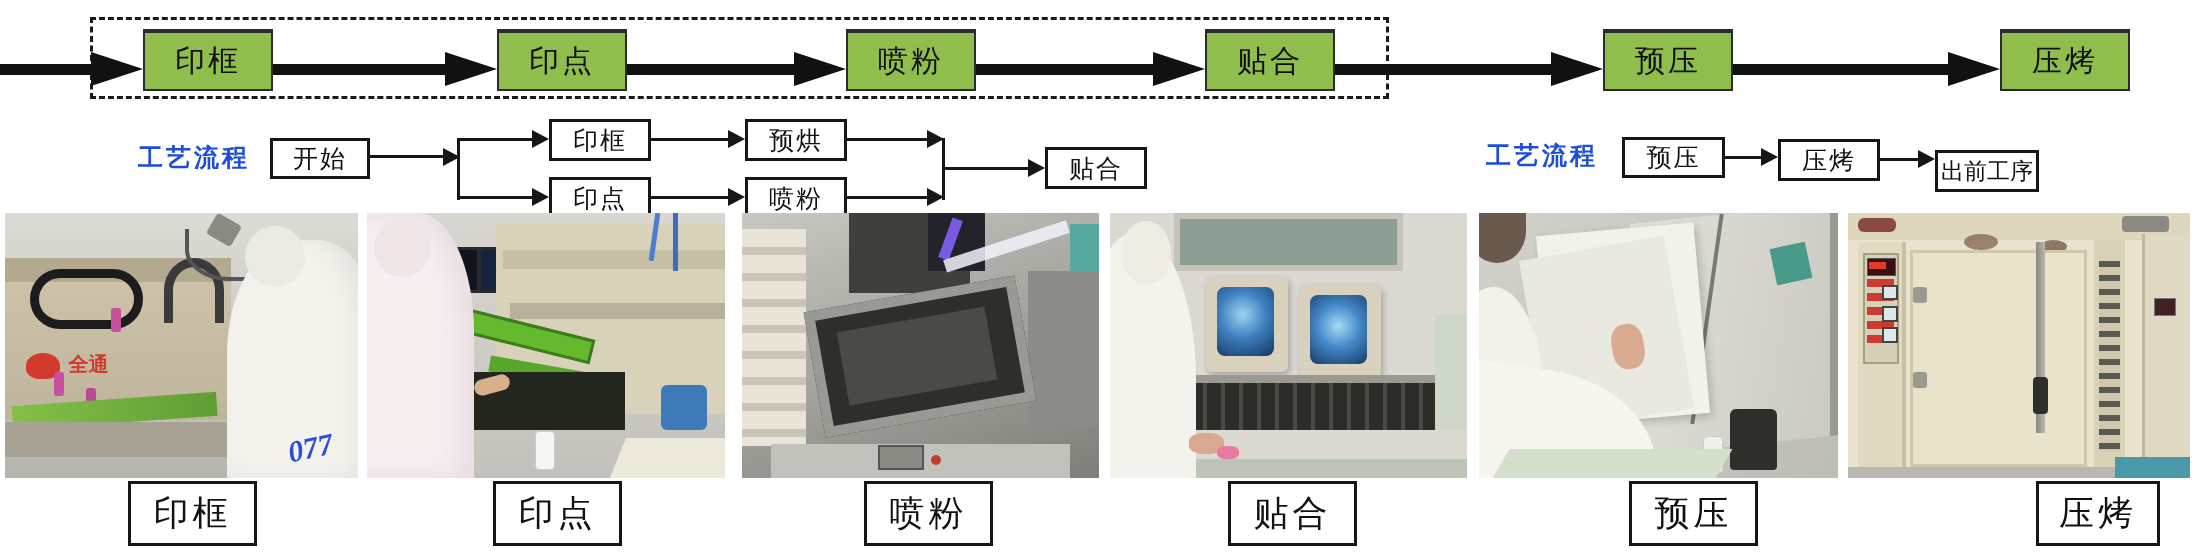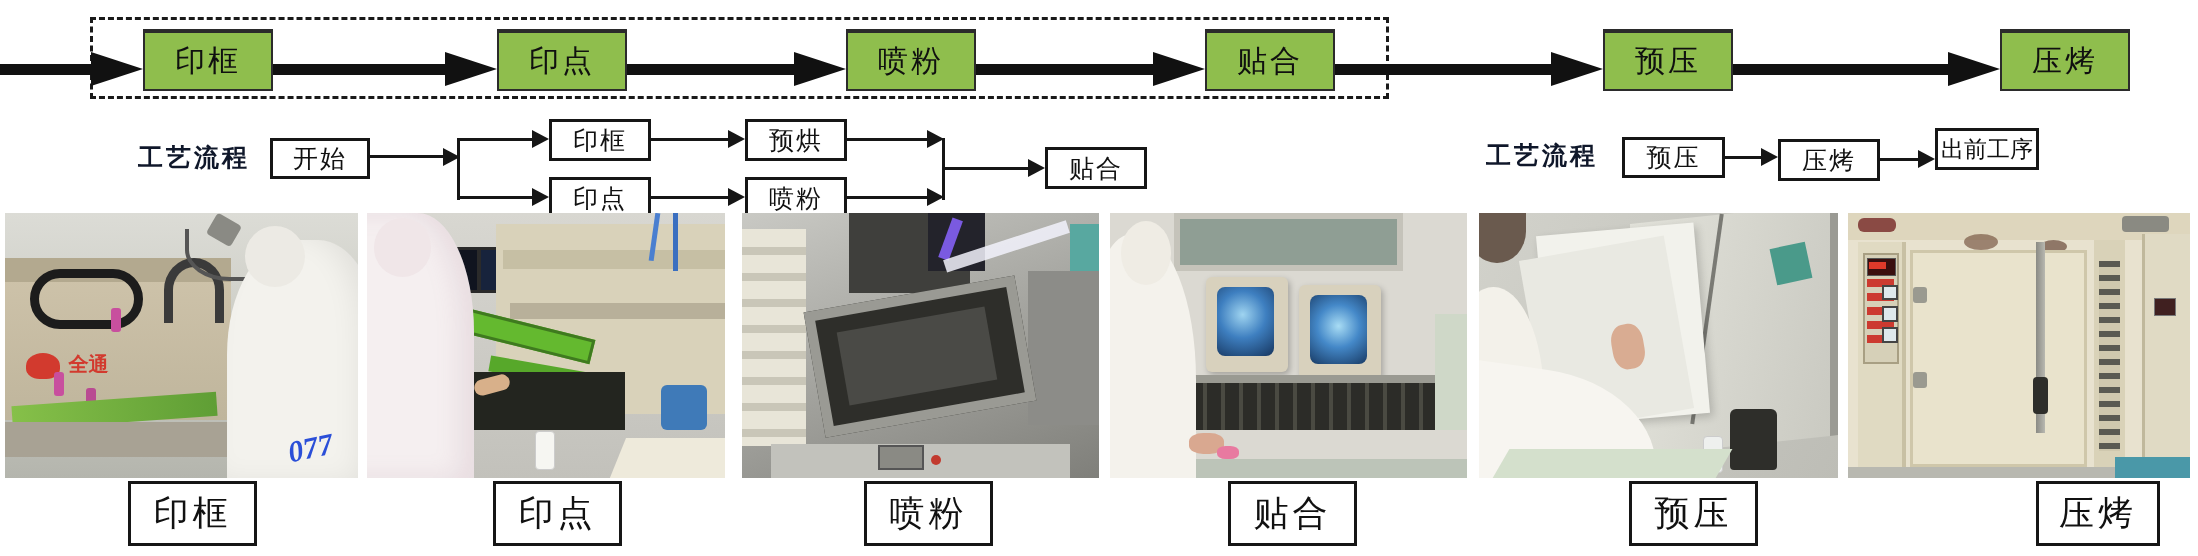--- a/index.html
+++ b/index.html
@@ -18,21 +18,21 @@
         font-size:30px;letter-spacing:3px;color:#101010;}
   
   .fbox{position:absolute;background:#fff;border:3px solid #161616;box-sizing:border-box;
         display:flex;align-items:center;justify-content:center;
         font-size:25px;letter-spacing:2px;color:#111;}
   .fbox-sm{font-size:23px;letter-spacing:0;}
   .fline{position:absolute;background:#161616;height:3px;}
   .fvline{position:absolute;background:#161616;width:3px;}
   .fhead{position:absolute;width:0;height:0;border-top:9px solid transparent;
          border-bottom:9px solid transparent;border-left:17px solid #161616;}
-  .ftitle{position:absolute;font-size:25px;letter-spacing:3px;color:#0f172a;font-weight:600;}
+  .ftitle{position:absolute;font-size:25px;letter-spacing:3px;color:#1d4ed8;font-weight:600;}
   
   .photo{position:absolute;top:213px;height:265px;overflow:hidden;background:#cfcfc9;}
   .ps{position:absolute;}
   
   .cap{position:absolute;top:481px;width:129px;height:65px;box-sizing:border-box;
        background:#fff;border:3px solid #161616;display:flex;align-items:center;
        justify-content:center;font-size:35px;letter-spacing:4px;color:#111;}
 </style>
 </head>
 <body>
@@ -93,21 +93,21 @@
 
   <div class="fbox" style="left:1045px;top:147px;width:102px;height:42px">贴合</div>
 
   <div class="ftitle" style="left:1486px;top:139px">工艺流程</div>
   <div class="fbox" style="left:1622px;top:137px;width:103px;height:41px">预压</div>
   <div class="fline" style="left:1725px;top:156px;width:40px"></div>
   <div class="fhead" style="left:1761px;top:148px"></div>
   <div class="fbox" style="left:1778px;top:139px;width:102px;height:42px">压烤</div>
   <div class="fline" style="left:1880px;top:158px;width:42px"></div>
   <div class="fhead" style="left:1918px;top:150px"></div>
-  <div class="fbox fbox-sm" style="left:1935px;top:128px;width:104px;height:42px">出前工序</div>
+  <div class="fbox fbox-sm" style="left:1935px;top:150px;width:104px;height:42px">出前工序</div>
 
   <div class="photo" style="left:5px;width:353px">
     <div class="ps" style="inset:0;background:linear-gradient(180deg,#dcdcd6 0%,#c9cac2 55%,#b4b5ad 100%)"></div>
     <div class="ps" style="left:0;top:17%;width:64%;height:61%;background:linear-gradient(180deg,#cfc4ab,#bfb59c)"></div>
     <div class="ps" style="left:0;top:17%;width:64%;height:9%;background:#b3a98f"></div>
     <div class="ps" style="left:7%;top:21%;width:27%;height:16%;border:9px solid #1c1c1c;border-radius:30px"></div>
     <div class="ps" style="left:45%;top:17%;width:12%;height:21%;border:9px solid #3a3a3a;border-bottom:none;border-radius:60% 60% 0 0"></div>
     <div class="ps" style="left:6%;top:53%;width:34px;height:26px;background:#d23a2e;border-radius:50% 50% 40% 40%"></div>
     <div class="ps" style="left:18%;top:52%;color:#d23a2e;font-size:20px;font-weight:bold">全通</div>
     <div class="ps" style="left:30%;top:36%;width:10px;height:24px;background:#c84f9e;border-radius:3px"></div>

